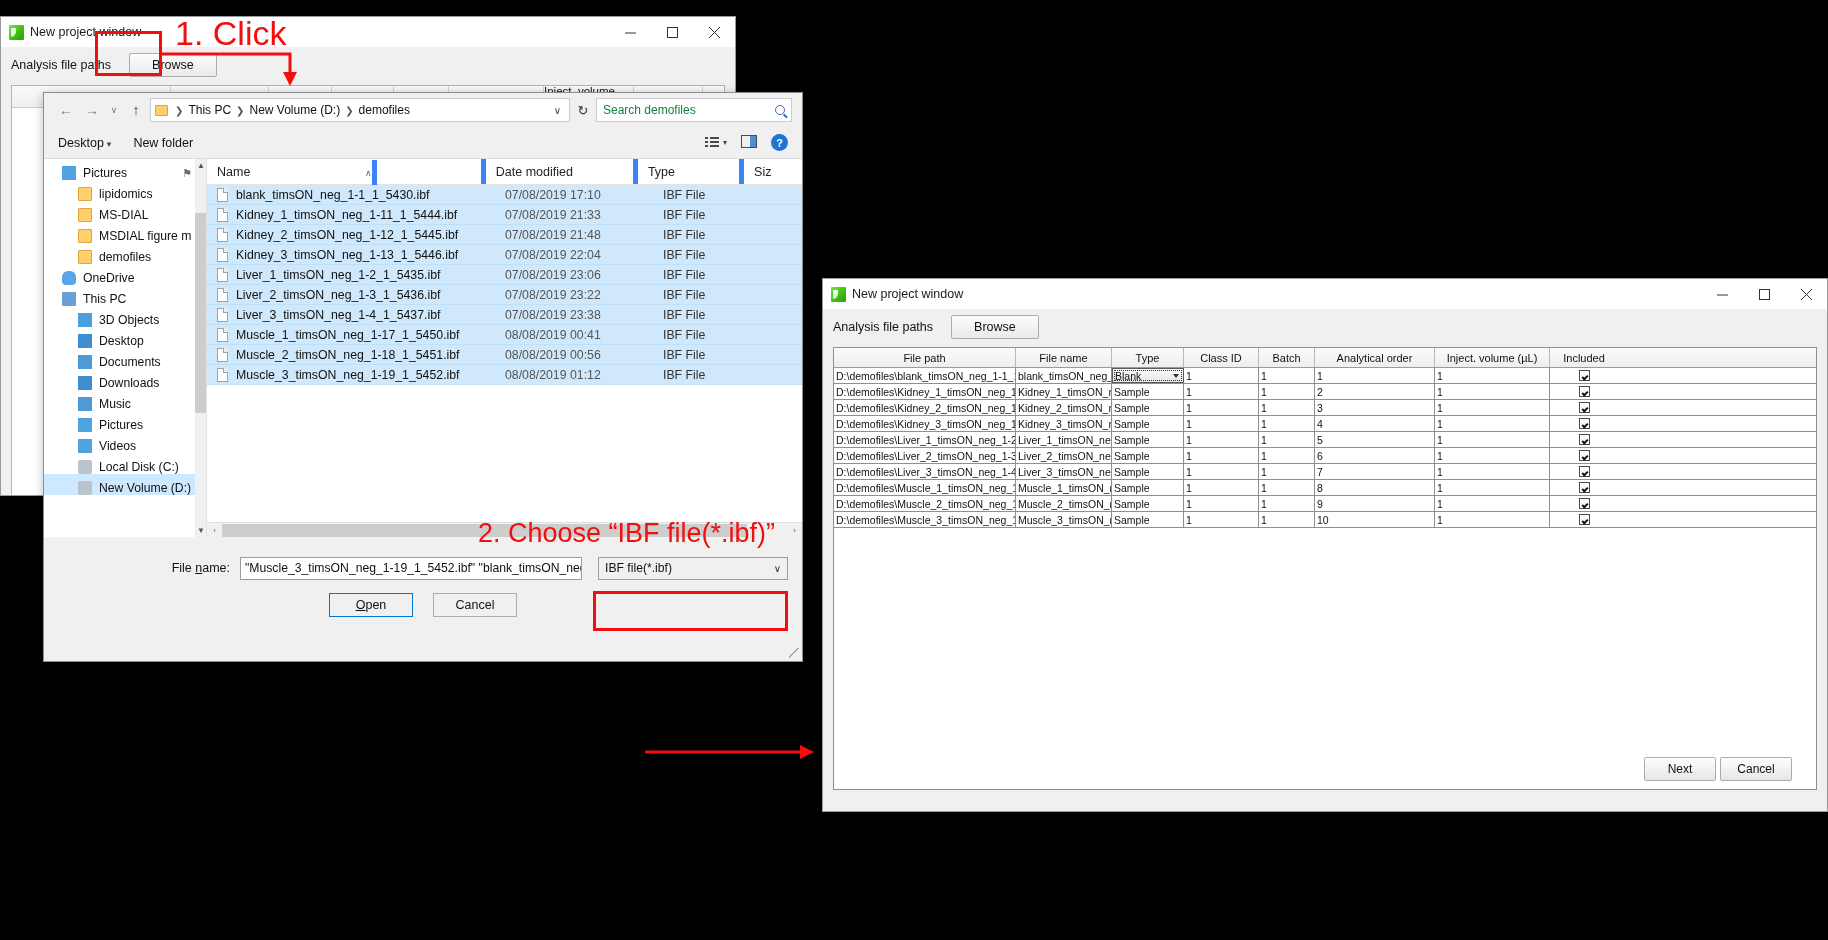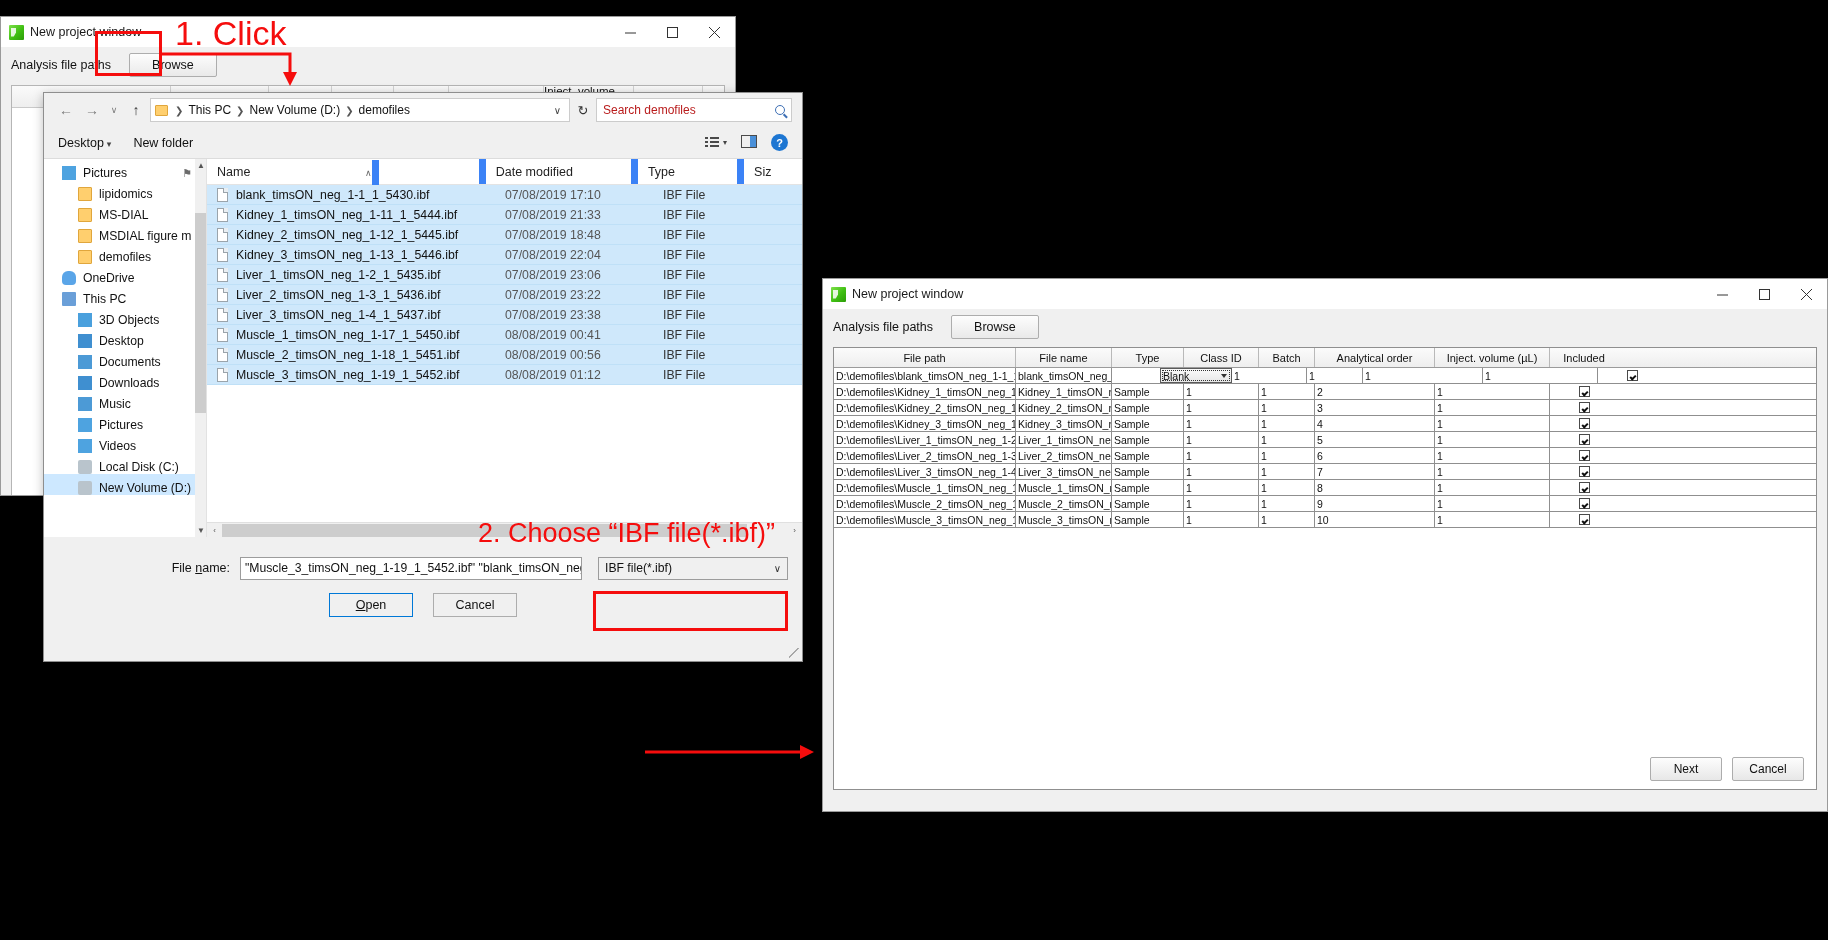--- a/index.html
+++ b/index.html
@@ -157,22 +157,22 @@
     background: #fff;
     position: relative;
   }
   .chk::after {
     content:"";
     position:absolute; left:2px; top:4px;
     width:4px;height:2px;border-left:2px solid #111;border-bottom:2px solid #111;
     transform: rotate(-45deg);
   }
   .rt-footer {
-    position: absolute; right: 12px; bottom: 8px;
-    display: flex; gap: 10px;
+    position: absolute; right: 24px; bottom: 8px;
+    display: flex; gap: 4px;
   }
   .btn-std {
     background: linear-gradient(#fdfdfd,#e7e7e7);
     border: 1px solid #acacac;
     font-size: 12px;
     padding: 4px 0;
     width: 72px;
     text-align:center;
     border-radius: 2px;
     color: #111;
@@ -210,21 +210,21 @@
     gap: 3px;
   }
   .folder-ic {
     width: 13px;height:11px;background:#ffcf6e;border:1px solid #e0a63c;border-radius:1px;margin-right:2px;
   }
   .crumb-sep { color:#555; font-size:10px; padding:0 2px; }
   .bc-caret { margin-left:auto; color:#444; font-size:10px; padding-right:4px;}
   .refresh { width: 22px;text-align:center;color:#333;font-size:13px; }
   .searchbox {
     width: 196px; height: 24px; background: #fff; border: 1px solid #cccccc;
-    display:flex;align-items:center; font-size:12px;color:#b91c1c; padding: 0 6px;
+    display:flex;align-items:center; font-size:12px;color:#15803d; padding: 0 6px;
     position: relative;
   }
   .searchbox .mag {
     position:absolute; right:6px; top:50%; transform:translateY(-50%);
     width:10px;height:10px;border:1.6px solid #3d6fb5;border-radius:50%;
   }
   .searchbox .mag::after{
     content:"";position:absolute;right:-4px;bottom:-3px;width:5px;height:1.6px;background:#3d6fb5;transform:rotate(45deg);
   }
   .cmdbar {
@@ -272,21 +272,21 @@
   .ic-disk { background:#b9c4cc; border-radius:2px;}
 
   .list-pane { flex: 1; background: #fff; position: relative; overflow:hidden;}
   .lp-head {
     display: flex; height: 26px; align-items: center;
     border-bottom: 1px solid #e3e3e3;
     font-size: 12.5px; color: #222;
     background: #ffffff;
     position: relative;
   }
-  .lp-head > div { padding-left: 10px; border-right: 7px solid #3b82f6; height:100%; display:flex;align-items:center;}
+  .lp-head > div { padding-left: 10px; border-right: 5px solid #3b82f6; height:100%; display:flex;align-items:center;}
   .sortmark {
     position:absolute; left: 148px; top:1px; color:#6b6b6b; font-size:9px;
   }
   .frow {
     display: flex; height: 20px; align-items: center;
     font-size: 12.3px; color: #111;
     background: #cfe8fb;
     border-bottom: 1px solid #bfe0f7;
   }
   .frow .fname { width: 298px; display: flex; align-items:center; gap: 8px; padding-left: 10px; }
@@ -445,21 +445,21 @@
         <div style="width:75px">Class ID</div>
         <div style="width:56px">Batch</div>
         <div style="width:120px">Analytical order</div>
         <div style="width:115px">Inject. volume (µL)</div>
         <div style="width:68px;border-right:none">Included</div>
       </div>
       <div id="rt-body">
           <div class="rt-row">
             <div style="width: 182px;">D:\demofiles\blank_timsON_neg_1-1_1_5430</div>
             <div style="width: 96px;">blank_timsON_neg_1</div>
-            <div class="cellcombo" style="width: 72px; margin-left: 48px;">Blank<span class="arrow"></span></div>
+            <div class="cellcombo" style="width: 72px;">Blank<span class="arrow"></span></div>
             <div style="width: 75px;">1</div>
             <div style="width: 56px;">1</div>
             <div style="width: 120px;">1</div>
             <div style="width: 115px;">1</div>
             <div class="center" style="width: 68px; border-right: none;">
               <span class="chk"></span>
             </div>
           </div>
           <div class="rt-row">
             <div style="width: 182px;">D:\demofiles\Kidney_1_timsON_neg_1-11_1</div>
@@ -727,21 +727,21 @@
                 <span>Kidney_1_timsON_neg_1-11_1_5444.ibf</span>
               </div>
               <div class="fdate">07/08/2019 21:33</div>
               <div class="ftype">IBF File</div>
             </div>
             <div class="frow">
               <div class="fname">
                 <span class="fileglyph"></span>
                 <span>Kidney_2_timsON_neg_1-12_1_5445.ibf</span>
               </div>
-              <div class="fdate">07/08/2019 18:48</div>
+              <div class="fdate">07/08/2019 21:48</div>
               <div class="ftype">IBF File</div>
             </div>
             <div class="frow">
               <div class="fname">
                 <span class="fileglyph"></span>
                 <span>Kidney_3_timsON_neg_1-13_1_5446.ibf</span>
               </div>
               <div class="fdate">07/08/2019 22:04</div>
               <div class="ftype">IBF File</div>
             </div>

